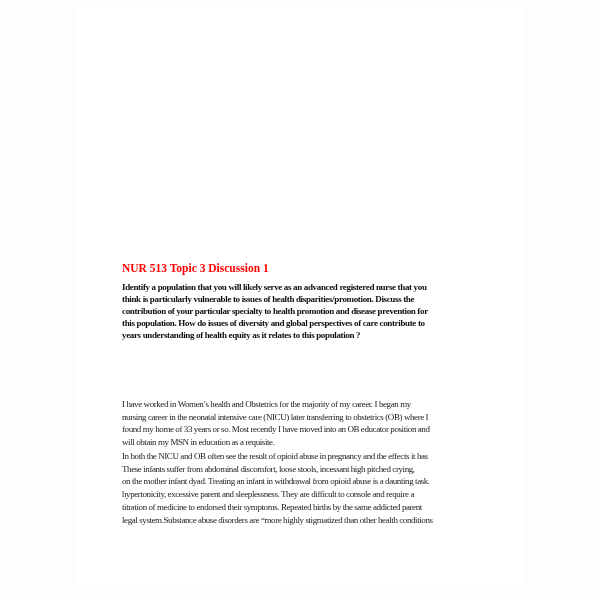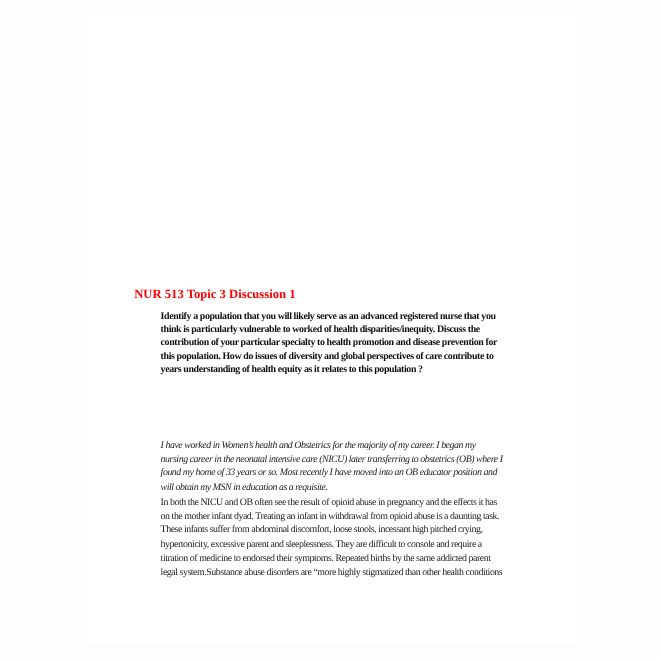--- a/index.html
+++ b/index.html
@@ -45,50 +45,50 @@
     font-size: 9px;
     line-height: 12px;
     letter-spacing: -0.35px;
   }
   .body-para {
     color: #1c1c1c;
     font-size: 9px;
     line-height: 12.7px;
     letter-spacing: -0.42px;
   }
-  .para-1 { top: 390px; font-style: italic; }
+  .para-1 { top: 390px; }
   .para-2 { top: 442px; }
-  .line { white-space: nowrap; margin-left: 24px; }
+  .line { white-space: nowrap; }
 </style>
 </head>
 <body>
 
 <div class="canvas">
   <div class="page">
 
     <h1 class="content doc-heading" style="color: rgb(255, 0, 0);">NUR 513 Topic 3 Discussion 1</h1>
 
     <div class="content prompt">
         <div class="line">Identify a population that you will likely serve as an advanced registered nurse that you</div>
-        <div class="line">think is particularly vulnerable to worked of health disparities/inequity. Discuss the</div>
+        <div class="line">think is particularly vulnerable to issues of health disparities/promotion. Discuss the</div>
         <div class="line">contribution of your particular specialty to health promotion and disease prevention for</div>
         <div class="line">this population. How do issues of diversity and global perspectives of care contribute to</div>
         <div class="line">years understanding of health equity as it relates to this population ?</div>
       </div>
 
     <div class="content body-para para-1">
         <div class="line">I have worked in Women’s health and Obstetrics for the majority of my career. I began my</div>
         <div class="line">nursing career in the neonatal intensive care (NICU) later transferring to obstetrics (OB) where I</div>
         <div class="line">found my home of 33 years or so. Most recently I have moved into an OB educator position and</div>
         <div class="line">will obtain my MSN in education as a requisite.</div>
       </div>
 
     <div class="content body-para para-2">
         <div class="line">In both the NICU and OB often see the result of opioid abuse in pregnancy and the effects it has</div>
+        <div class="line">These infants suffer from abdominal discomfort, loose stools, incessant high pitched crying,</div>
         <div class="line">on the mother infant dyad. Treating an infant in withdrawal from opioid abuse is a daunting task.</div>
-        <div class="line">These infants suffer from abdominal discomfort, loose stools, incessant high pitched crying,</div>
         <div class="line">hypertonicity, excessive parent and sleeplessness. They are difficult to console and require a</div>
         <div class="line">titration of medicine to endorsed their symptoms. Repeated births by the same addicted parent</div>
         <div class="line">legal system.Substance abuse disorders are “more highly stigmatized than other health conditions</div>
       </div>
 
   </div>
 </div>
 
 </body></html>

